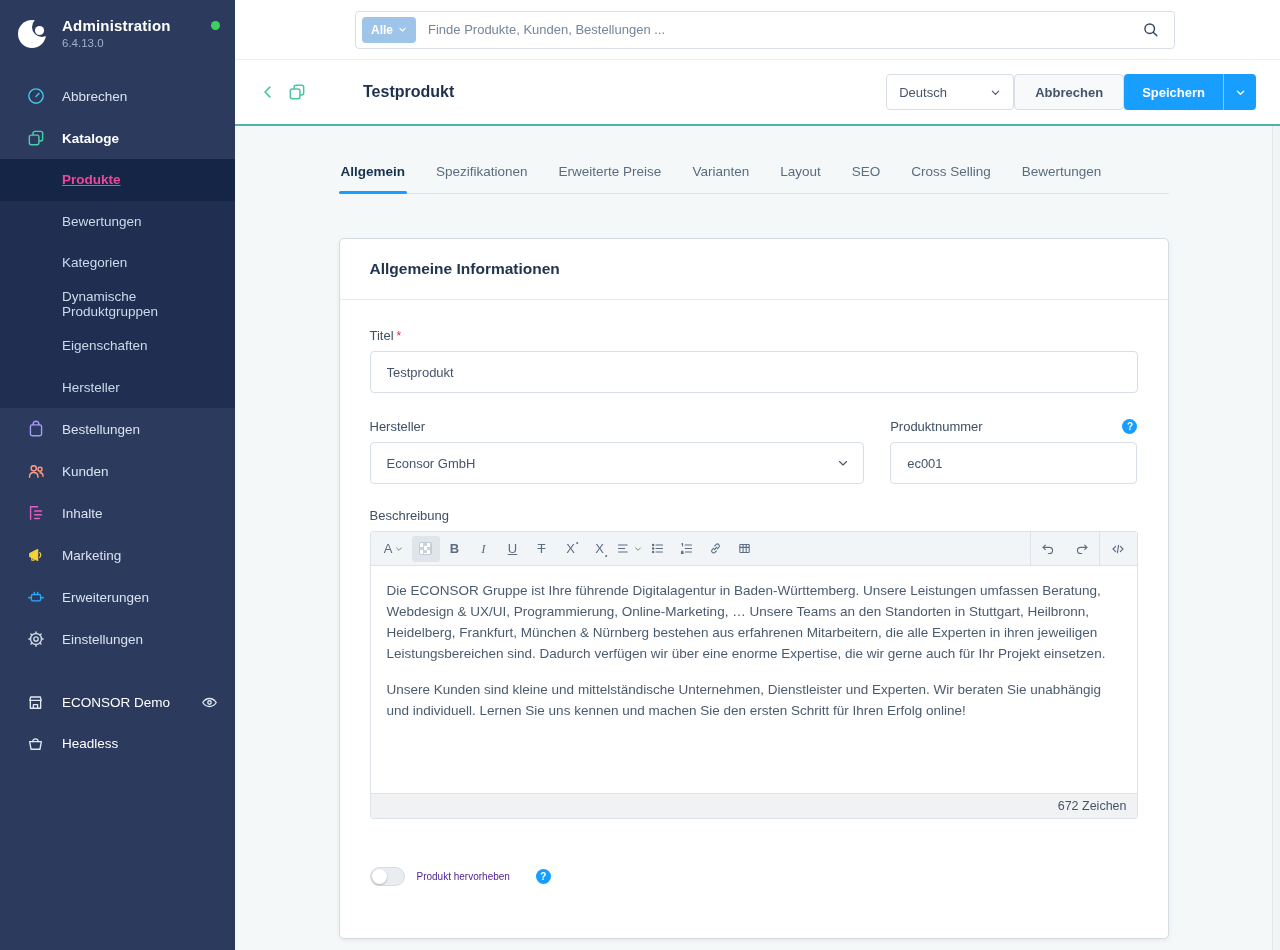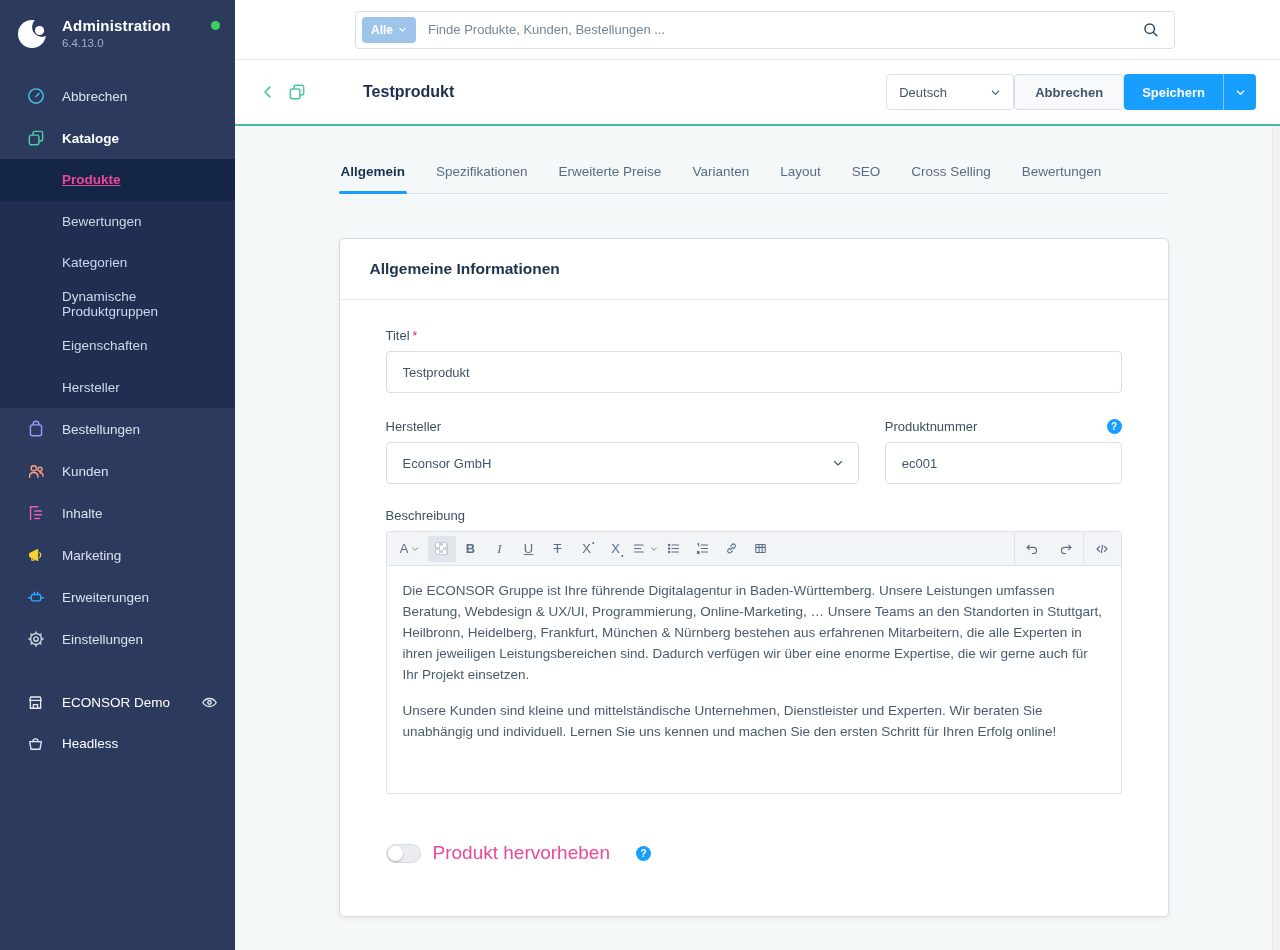--- a/index.html
+++ b/index.html
@@ -64,21 +64,21 @@
 
   
   .tabs { margin-top:34px; display:flex; gap:27px; border-bottom:1px solid #dbe2e8; }
   .tab { position:relative; padding:4px 2px 14px; font-size:13.5px; color:#5a6c80; cursor:pointer; white-space:nowrap; }
   .tab.active { color:#16304f; font-weight:700; }
   .tab.active::after { content:""; position:absolute; left:0; right:0; bottom:-1px; height:3px; background:#189eff; border-radius:2px; }
 
   
   .card { margin-top:44px; margin-bottom:20px; background:#fff; border:1px solid #d5dde3; border-radius:5px; box-shadow:0 2px 4px rgba(60,80,100,.08); }
   .card-header { padding:21px 30px; border-bottom:1px solid #e6ebf0; font-size:15.5px; font-weight:700; color:#22354f; }
-  .card-body { padding:28px 46px 52px; }
+  .card-body { padding:28px 30px 52px; }
 
   .field-label { font-size:13px; color:#3d4f63; margin-bottom:8px; display:flex; align-items:center; }
   .req { color:#de294c; margin-left:3px; font-size:12px; }
   .text-input { width:100%; height:42px; border:1px solid #d8dee6; border-radius:4px; padding:0 16px; font-size:13px; color:#44556b; font-family:inherit; background:#fff; outline:none; }
   .select-box { height:42px; border:1px solid #d8dee6; border-radius:4px; padding:0 14px 0 16px; font-size:13px; color:#44556b; background:#fff; display:flex; align-items:center; justify-content:space-between; cursor:pointer; }
   .select-box svg { width:12px; height:12px; color:#44556b; }
 
   .row2 { display:grid; grid-template-columns:2fr 1fr; gap:26px; margin-top:26px; }
   .label-with-help { justify-content:space-between; }
   .help-badge { width:15px; height:15px; border-radius:50%; background:#189eff; color:#fff; font-size:10px; font-weight:700; display:flex; align-items:center; justify-content:center; cursor:pointer; }
@@ -105,21 +105,21 @@
   .tb-right .grp { display:flex; border-left:1px solid #dde3e8; }
   .tb-right .grp .seg { border-left:none; width:34px; }
 
   .editor-content { height:227px; padding:14px 16px; font-size:13.5px; line-height:1.56; color:#4a5b6e; overflow:hidden; cursor:text; }
   .editor-content p { margin-bottom:15px; }
   .editor-footer { height:25px; background:#f0f2f4; border-top:1px solid #dde3e8; display:flex; align-items:center; justify-content:flex-end; padding:0 10px; font-size:12.5px; color:#44556b; }
 
   .toggle-row { margin-top:48px; display:flex; align-items:center; gap:12px; }
   .toggle { width:35px; height:19px; border-radius:10px; background:#e9edf1; border:1px solid #d5dce3; position:relative; cursor:pointer; flex:none; }
   .toggle .knob { position:absolute; left:1px; top:1px; width:15px; height:15px; border-radius:50%; background:#fff; box-shadow:0 1px 2px rgba(0,0,0,.25); }
-  .toggle-label { font-size:19px; color:#ec4899; }
+  .toggle-label { font-size:10px; color:#4c1d95; }
   .toggle-row .help-badge { margin-left:14px; }
 </style>
 </head>
 <body>
 
 <aside class="sidebar">
   <div class="logo-block">
     <span>
       <svg width="34" height="34" viewBox="0 0 34 34">
         <circle cx="16" cy="17" r="14" fill="#fff"></circle>
@@ -439,20 +439,23 @@
                         <path d="M15.5 8l4 4-4 4"></path>
                         <path d="M12.8 6.5L11.2 17.5"></path>
                       </svg>
                     </span>
                   </div>
               </div>
               <div class="editor-content">
                   <p>Die ECONSOR Gruppe ist Ihre führende Digitalagentur in Baden-Württemberg. Unsere Leistungen umfassen Beratung, Webdesign &amp; UX/UI, Programmierung, Online-Marketing, … Unsere Teams an den Standorten in Stuttgart, Heilbronn, Heidelberg, Frankfurt, München &amp; Nürnberg bestehen aus erfahrenen Mitarbeitern, die alle Experten in ihren jeweiligen Leistungsbereichen sind. Dadurch verfügen wir über eine enorme Expertise, die wir gerne auch für Ihr Projekt einsetzen.</p>
                   <p>Unsere Kunden sind kleine und mittelständische Unternehmen, Dienstleister und Experten. Wir beraten Sie unabhängig und individuell. Lernen Sie uns kennen und machen Sie den ersten Schritt für Ihren Erfolg online!</p>
                 </div>
+              <div class="editor-footer">
+                <span>672 Zeichen</span>
+              </div>
             </div>
           </div>
 
           <div class="toggle-row">
             <span class="toggle">
                 <span class="knob"></span>
               </span>
             <span class="toggle-label">Produkt hervorheben</span>
             <span class="help-badge">?</span>
           </div>

